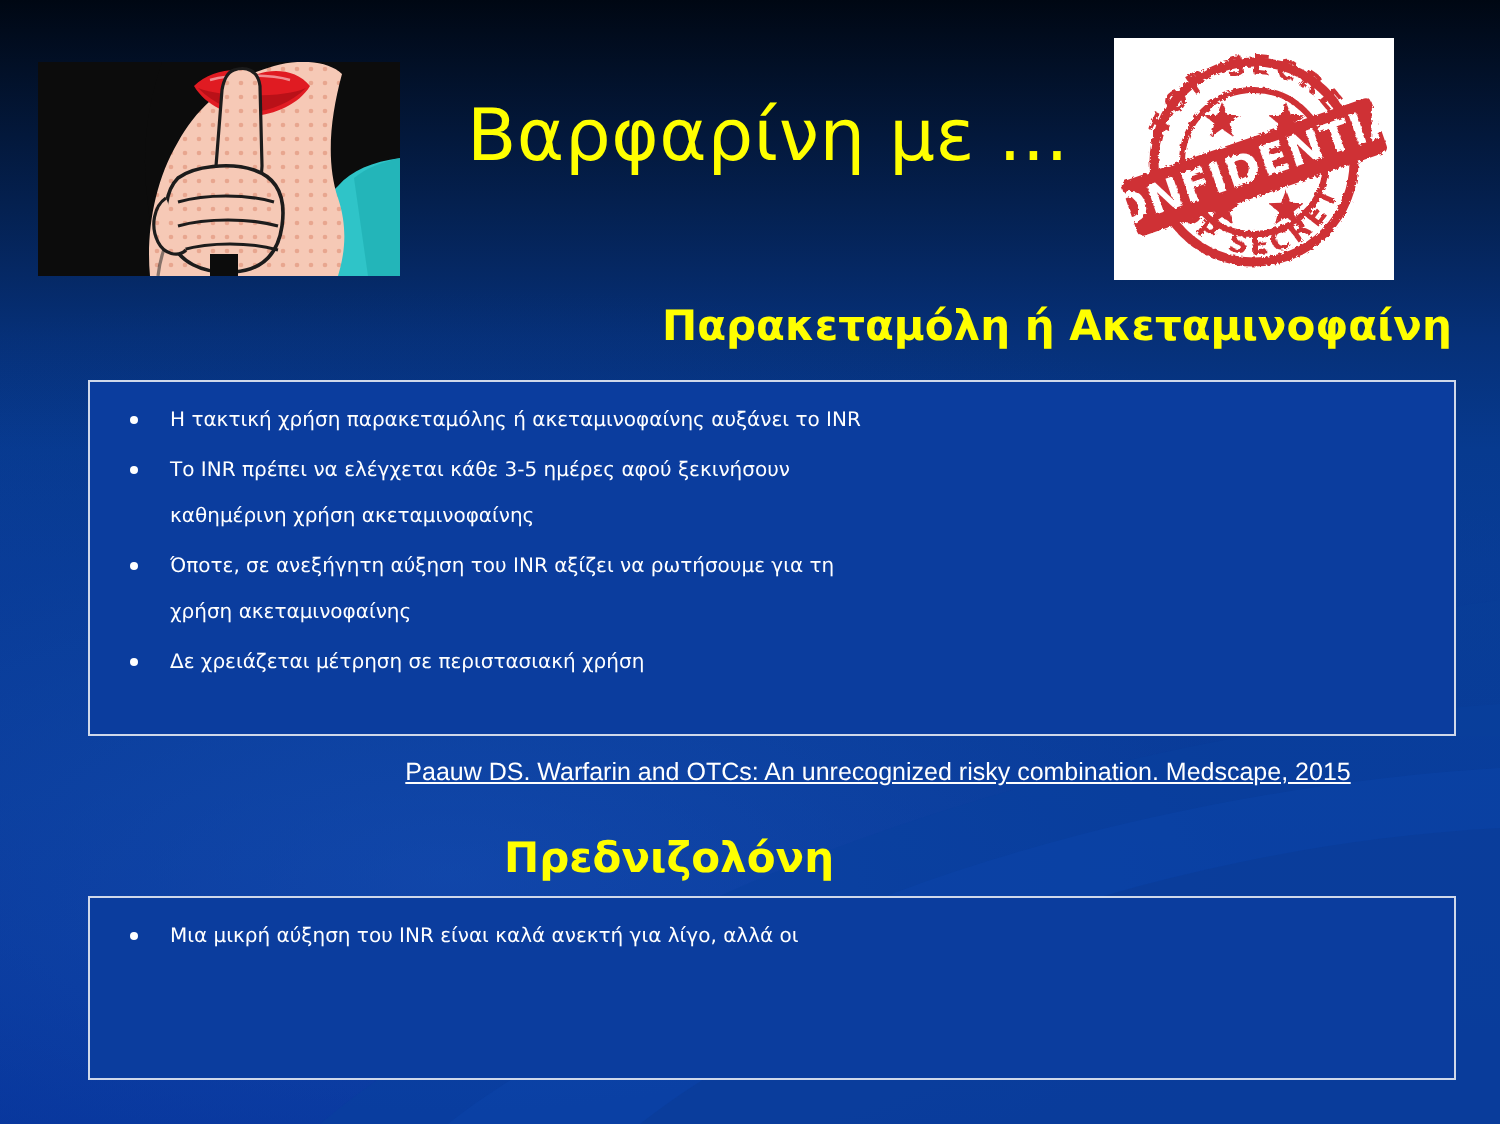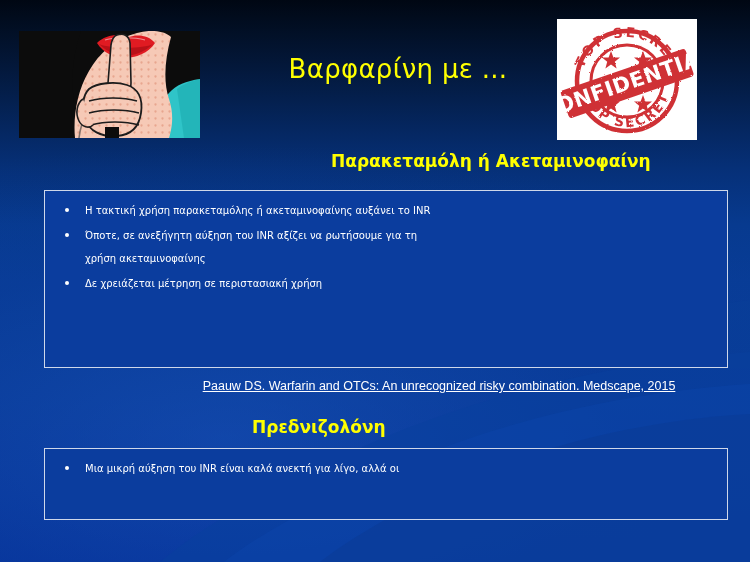--- a/index.html
+++ b/index.html
@@ -56,26 +56,26 @@
     width: 181px;
     height: 107px;
     background: #0c0c0c;
     overflow: hidden;
     border: 0;
   }
   #shush-photo svg { display: block; }
 
   #slide-title {
     position: absolute;
-    left: 228px;
+    left: 214px;
     top: 46px;
     width: 340px;
     text-align: center;
     color: #ffff00;
-    font-size: 26px;
+    font-size: 36px;
     font-weight: 400;
     letter-spacing: 0.3px;
     line-height: 46px;
     white-space: nowrap;
   }
 
   #stamp-photo {
     position: absolute;
     left: 557px;
     top: 19px;
@@ -83,21 +83,21 @@
     height: 121px;
     background: #ffffff;
     overflow: hidden;
   }
   #stamp-photo svg { display: block; }
 
   
   .section-heading {
     position: absolute;
     color: #ffff00;
-    font-size: 17px;
+    font-size: 21px;
     font-weight: 700;
     white-space: nowrap;
   }
   #heading-paracetamol { left: 331px; top: 151px; }
   #heading-prednisolone { left: 252px; top: 417px; }
 
   
   .content-box {
     position: absolute;
     background: #0b3d9e;
@@ -108,21 +108,21 @@
     left: 44px;
     top: 190px;
     width: 684px;
     height: 178px;
     padding: 8px 10px 8px 12px;
   }
   #box-prednisolone {
     left: 44px;
     top: 448px;
     width: 684px;
-    height: 72px;
+    height: 92px;
     padding: 8px 10px 8px 12px;
   }
   ul.bullets {
     list-style: none;
     margin: 0;
     padding: 0;
   }
   ul.bullets > li {
     position: relative;
     color: #ffffff;
@@ -258,20 +258,25 @@
   <div class="section-heading" id="heading-paracetamol">Παρακεταμόλη ή Ακεταμινοφαίνη</div>
 
   <div class="content-box" id="box-paracetamol">
     <ul class="bullets">
       <li>
         <span class="bullet-dot"></span>
         <div>Η τακτική χρήση παρακεταμόλης ή ακεταμινοφαίνης αυξάνει το INR</div>
       </li>
       <li>
         <span class="bullet-dot"></span>
+        <div>Το INR πρέπει να ελέγχεται κάθε 3-5 ημέρες  αφού ξεκινήσουν</div>
+        <div>καθημέρινη χρήση ακεταμινοφαίνης</div>
+      </li>
+      <li>
+        <span class="bullet-dot"></span>
         <div>Όποτε, σε ανεξήγητη αύξηση του INR αξίζει να ρωτήσουμε για τη</div>
         <div> χρήση ακεταμινοφαίνης</div>
       </li>
       <li>
         <span class="bullet-dot"></span>
         <div>Δε χρειάζεται μέτρηση σε περιστασιακή χρήση</div>
       </li>
     </ul>
   </div>
 

